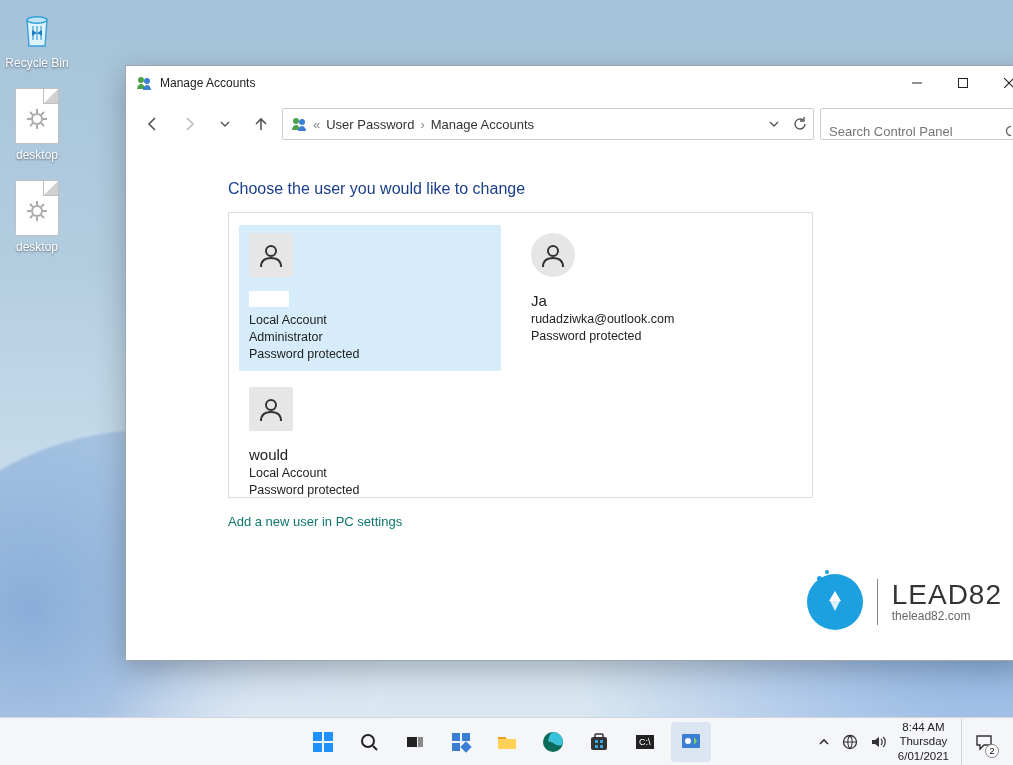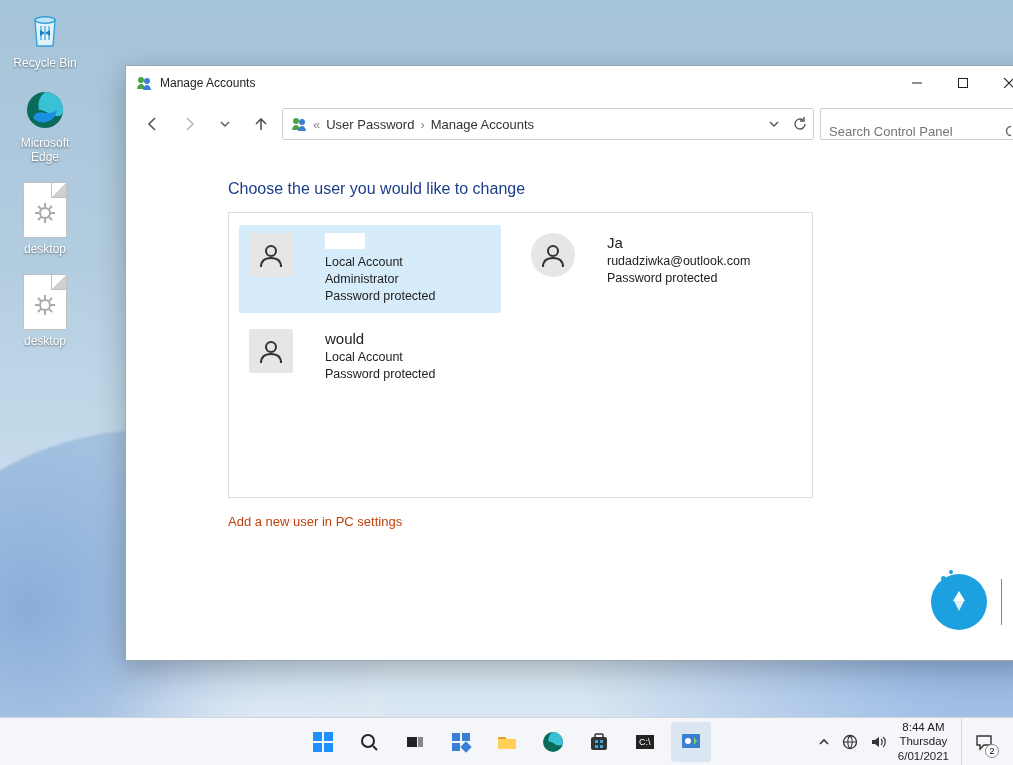--- a/index.html
+++ b/index.html
@@ -10,21 +10,21 @@
   }
   
   .bloom {
     position: absolute; border-radius: 50%; filter: blur(1px);
   }
   .bloom1 { width: 600px; height: 600px; background: radial-gradient(circle at 30% 30%, rgba(80,130,200,.55), rgba(80,130,200,0) 60%); left: -150px; top: 430px; }
   .bloom2 { width: 700px; height: 700px; background: radial-gradient(circle at 70% 30%, rgba(60,120,210,.5), rgba(60,120,210,0) 60%); right: -180px; top: 380px; }
   .bloom3 { width: 400px; height: 400px; background: radial-gradient(circle at 50% 50%, rgba(255,255,255,.6), rgba(255,255,255,0) 55%); left: 50px; top: 560px; }
 
   
-  .desktop-icons { position: absolute; top: 8px; left: 10px; display: flex; flex-direction: column; gap: 18px; }
+  .desktop-icons { position: absolute; top: 8px; left: 2px; display: flex; flex-direction: column; gap: 18px; }
   .desktop-icon { width: 70px; text-align: center; color: #fff; font-size: 12px; text-shadow: 0 1px 2px rgba(0,0,0,.5); cursor: default; }
   .desktop-icon svg { display:block; margin: 0 auto 4px; }
   .file-thumb { width:44px;height:56px;margin:0 auto 4px;background:#fff;border:1px solid #c0c0c0;border-radius:2px;position:relative;}
   .file-thumb:before{content:"";position:absolute;top:0;right:0;width:14px;height:14px;background:linear-gradient(135deg,#fff 48%, #d0d0d0 52%);border-left:1px solid #c0c0c0;border-bottom:1px solid #c0c0c0;}
   .file-thumb .gear{position:absolute;left:50%;top:55%;transform:translate(-50%,-50%);}
 
   
   .window {
     position: absolute; left: 125px; top: 65px; width: 908px; height: 596px;
     background: #fff; border: 1px solid #9aa6b1; box-shadow: 0 8px 28px rgba(0,0,0,.25);
@@ -42,27 +42,27 @@
   .addr-sep{color:#888;}
   .addr-refresh{margin-left:auto;display:flex;gap:14px;align-items:center;color:#555;}
   .search-bar { width:200px;height:32px;border:1px solid #ccc;border-radius:2px;display:flex;align-items:flex-end;padding:0 8px;}
   .search-bar input{border:none;outline:none;flex:1;font-size:13px;color:#444;background:transparent;}
   .search-bar .sicon{color:#666;}
 
   .content { padding: 10px 36px 0 102px; }
   .heading { color:#1a3e8a; font-size:16px; font-weight:400; margin: 22px 0 14px 0;}
   .accounts-box { border:1px solid #ddd; width:585px; height:286px; padding:12px 10px; }
   .acct-grid { display:flex; flex-wrap:wrap; gap:8px 20px; }
-  .acct-card { width:262px; display:flex; gap:32px; padding:8px 10px; border-radius:2px;}
+  .acct-card { width:262px; display:flex; gap:14px; padding:8px 10px; border-radius:2px;flex-direction:column;}
   .acct-card.selected { background:#d6ecfb;}
   .avatar{ width:44px;height:44px;background:#e6e6e6;border-radius:2px;display:flex;align-items:center;justify-content:center;}
   .acct-info{font-size:12.5px;color:#222;line-height:1.35;}
   .acct-name{font-size:15px;}
   .acct-card.selected .acct-name{background:#fff;display:inline-block;min-width:40px;height:16px;}
-  .addlink{display:inline-block;margin-top:16px;color:#c2410c;font-size:13px;}
+  .addlink{display:inline-block;margin-top:16px;color:#0f766e;font-size:13px;}
 
   
   .watermark{position:absolute;right:30px;bottom:30px;display:flex;align-items:center;gap:14px;}
   .wm-circle{width:56px;height:56px;border-radius:50%;background:#1da0df;display:flex;align-items:center;justify-content:center;position:relative;}
   .wm-circle:before{content:"";position:absolute;top:2px;left:10px;width:5px;height:5px;background:#1da0df;border-radius:50%;}
   .wm-circle:after{content:"";position:absolute;top:-4px;left:18px;width:4px;height:4px;background:#1da0df;border-radius:50%;}
   .wm-divider{width:1px;height:46px;background:#888;}
   .wm-text{color:#333;}
   .wm-text .big{font-size:28px;font-weight:300;letter-spacing:1px;line-height:1;}
   .wm-text .small{font-size:12px;color:#666;}
@@ -86,28 +86,20 @@
 
 <div class="desktop-icons">
   <div class="desktop-icon">
     <svg width="44" height="44" viewBox="0 0 44 44">
       <path d="M12 12h20l-2 26H14z" fill="#dff3fc" stroke="#3aa0d8" stroke-width="1.4"></path>
       <ellipse cx="22" cy="12" rx="10" ry="3.2" fill="#bfe6f8" stroke="#3aa0d8" stroke-width="1.4"></ellipse>
       <path d="M18 18v14M22 18v14M26 18v14" stroke="#3aa0d8" stroke-width="1.2"></path>
       <path d="M17 22l5 3-5 3zM27 22l-5 3 5 3z" fill="#1c7fc2"></path>
     </svg>
     <span>Recycle Bin</span>
-  </div>
-  <div class="desktop-icon">
-    <svg width="44" height="44" viewBox="0 0 44 44">
-      <circle cx="22" cy="22" r="18" fill="#0b6b5a"></circle>
-      <path d="M22 4a18 18 0 0118 18c0 4-2 6-6 6-8 0-10-6-18-6a18 18 0 016-18z" fill="#39c1d8"></path>
-      <path d="M10 30a14 14 0 0024-8c-2 2-5 3-9 3-7 0-12-3-15 5z" fill="#1a8fe3"></path>
-    </svg>
-    <span>Microsoft Edge</span>
   </div>
   <div class="desktop-icon">
     <div class="file-thumb">
       <svg class="gear" width="20" height="20" viewBox="0 0 20 20">
           <circle cx="10" cy="10" r="5" fill="none" stroke="#aaa" stroke-width="2"></circle>
           <g stroke="#aaa" stroke-width="2">
             <line x1="10" y1="0" x2="10" y2="4"></line>
             <line x1="10" y1="16" x2="10" y2="20"></line>
             <line x1="0" y1="10" x2="4" y2="10"></line>
             <line x1="16" y1="10" x2="20" y2="10"></line>
@@ -272,20 +264,24 @@
   </div>
 
   <div class="watermark">
     <div class="wm-circle">
       <svg width="30" height="30" viewBox="0 0 30 30">
           <path d="M15 4l6 10H9z" fill="#fff"></path>
           <path d="M10 14h10l-5 10z" fill="#fff" opacity=".85"></path>
         </svg>
     </div>
     <div class="wm-divider"></div>
+    <div class="wm-text">
+      <div class="big">LEAD82</div>
+      <div class="small">thelead82.com</div>
+    </div>
   </div>
 </div>
 
 <div class="taskbar">
   <div class="task-center">
     <div class="task-item">
       <svg width="24" height="24" viewBox="0 0 24 24">
         <rect x="2" y="2" width="9" height="9" fill="#1e90ff"></rect>
           <rect x="13" y="2" width="9" height="9" fill="#1e90ff"></rect>
         <rect x="2" y="13" width="9" height="9" fill="#1e90ff"></rect>

